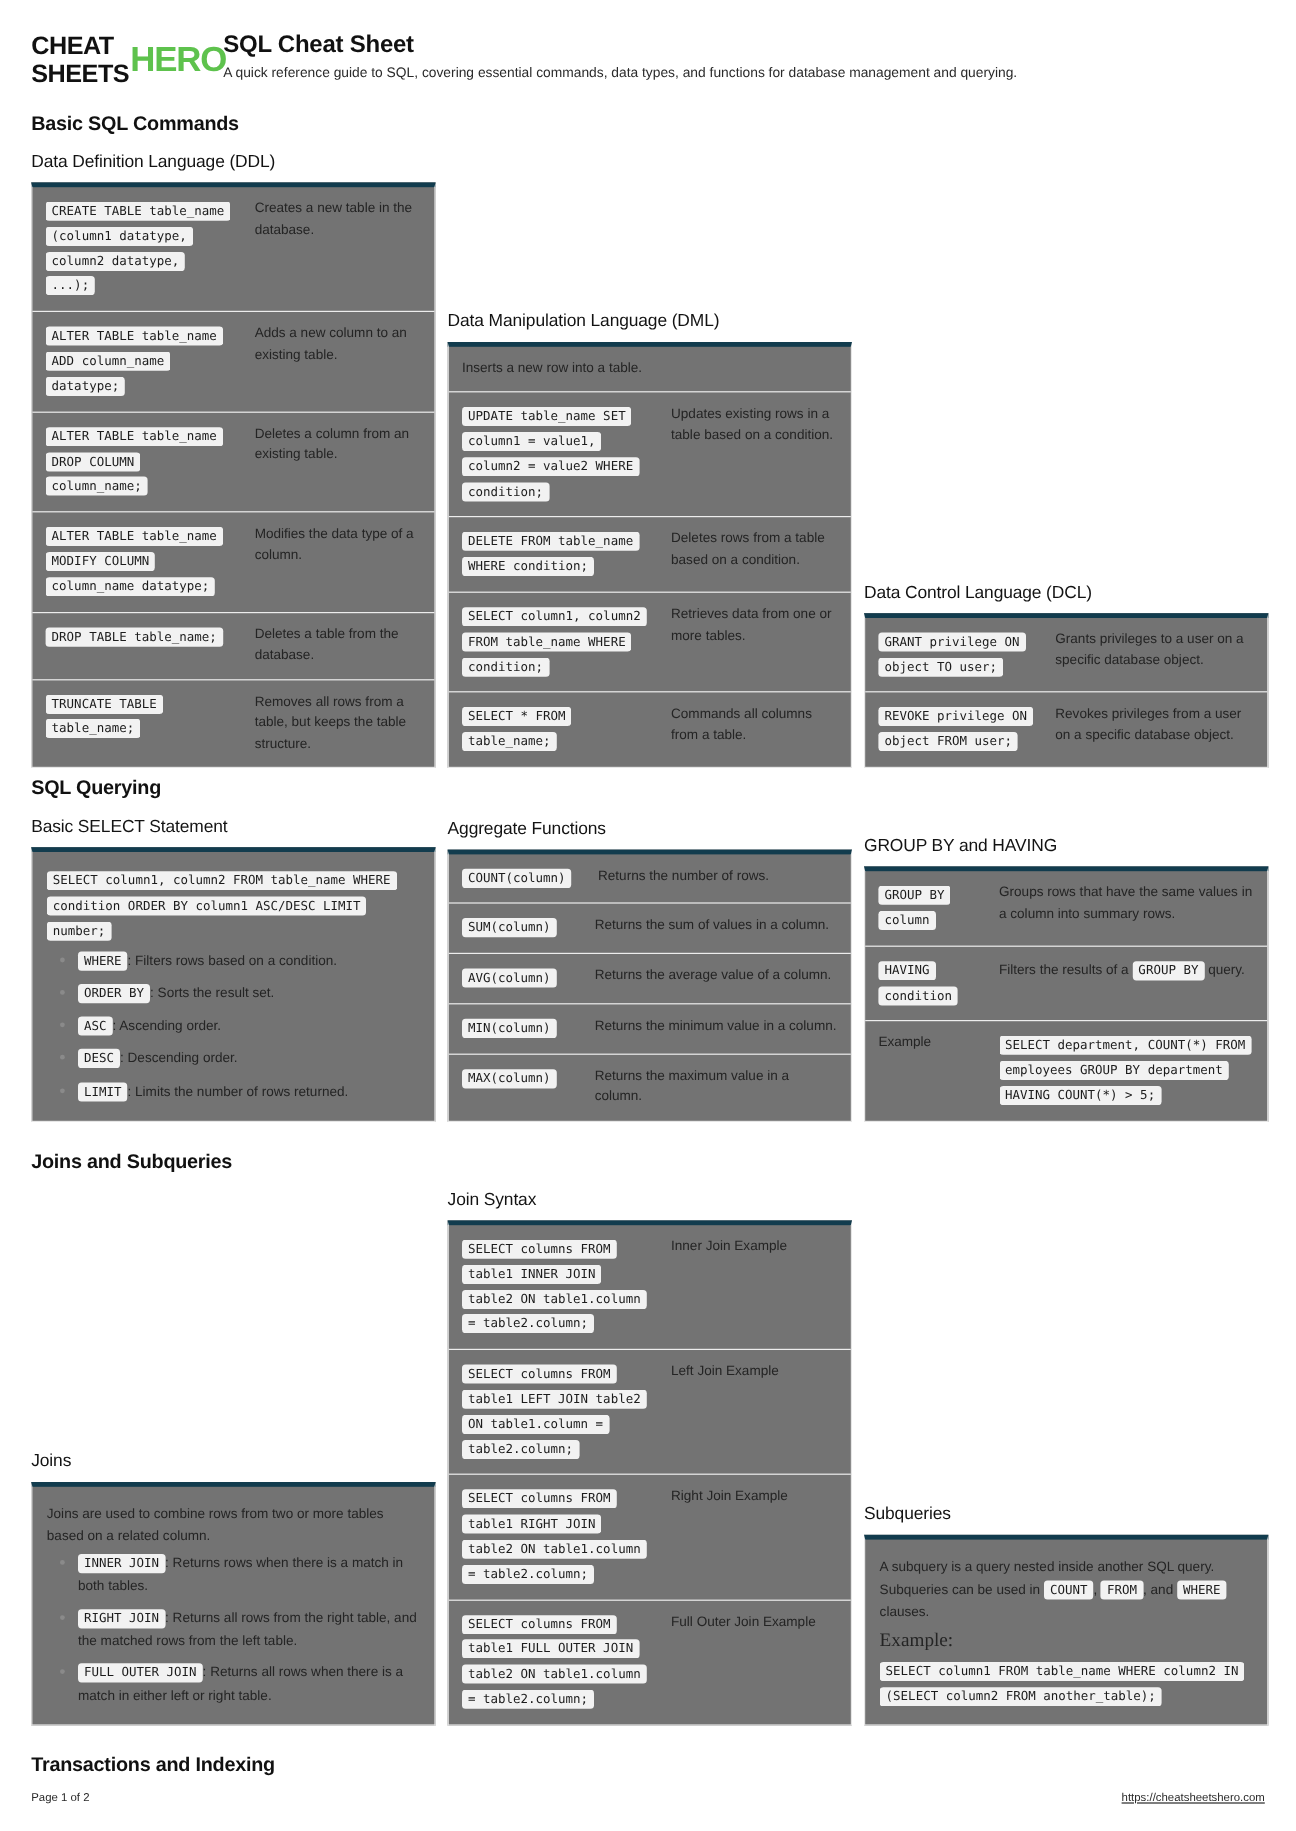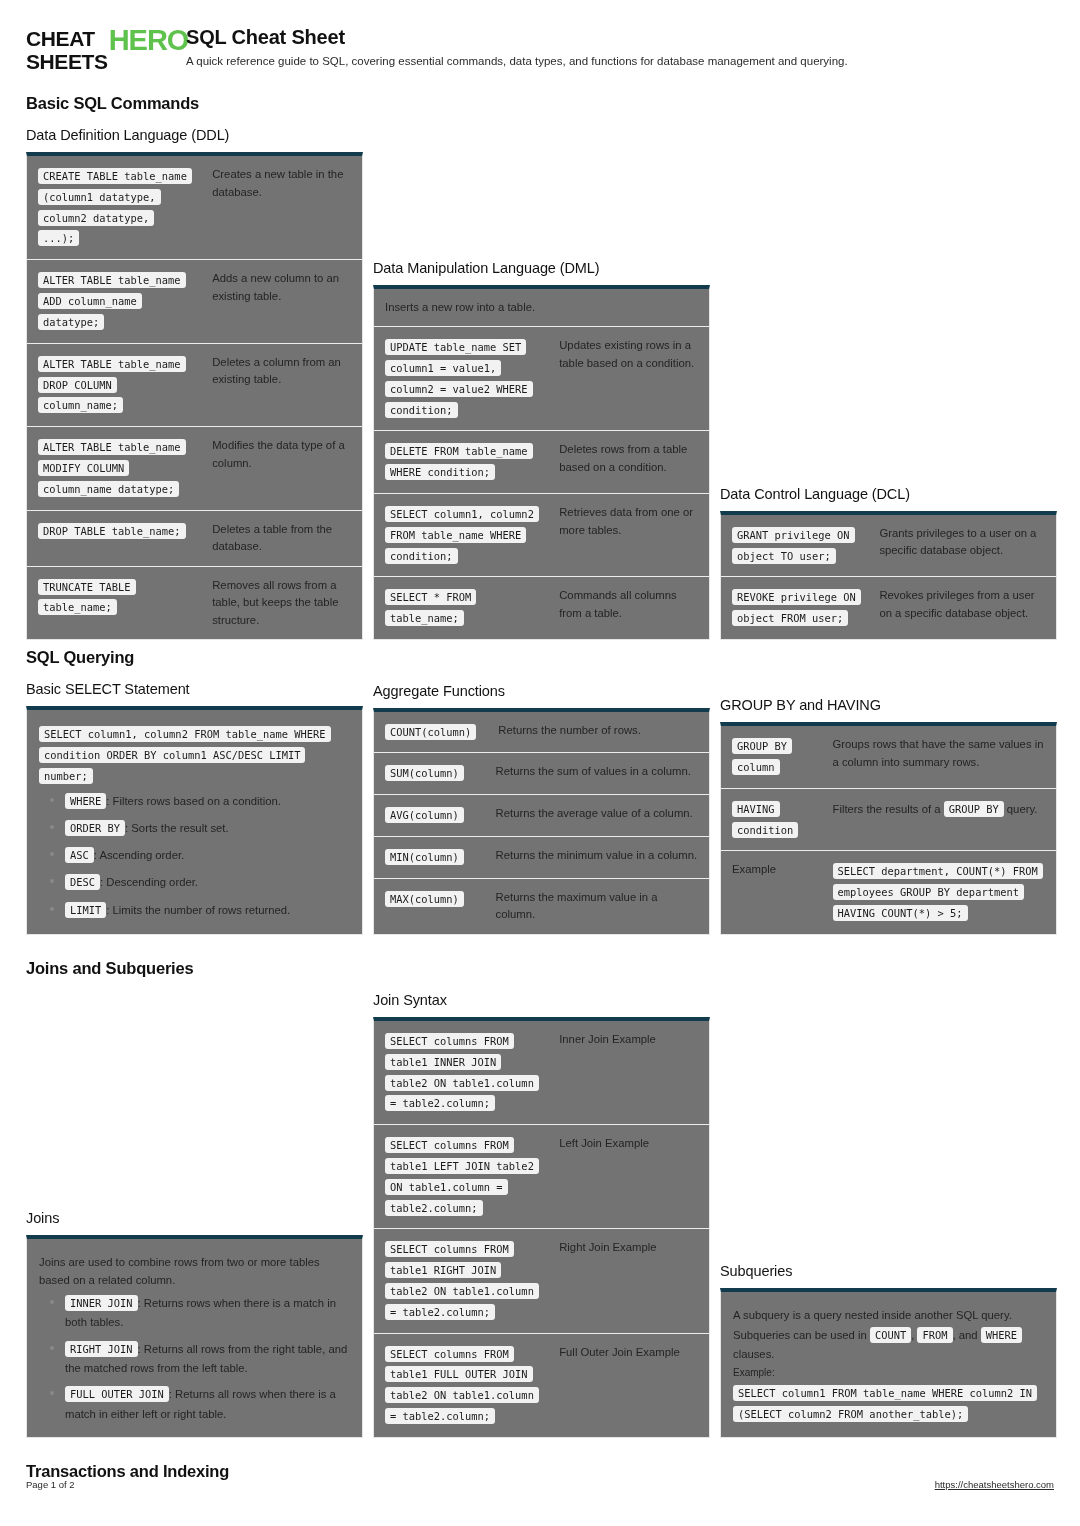--- a/index.html
+++ b/index.html
@@ -48,20 +48,21 @@
     font-weight: 800;
     letter-spacing: -1px;
     line-height: 0.85;
     margin-left: 1px;
   }
   .logo-line2 {
     margin-top: 2px;
   }
   .logo-stack {
     display: flex;
+    align-items: center;
   }
   .logo-left {
     display: flex;
     flex-direction: column;
   }
   .header-text { flex: 1 1 auto; padding-top: 2px; }
   .doc-title {
     font-size: 20px;
     font-weight: 700;
     color: #111111;
@@ -182,30 +183,31 @@
     position: absolute;
     left: -15px;
     top: 7px;
     width: 4px;
     height: 4px;
     border-radius: 50%;
     background: #8a8a8a;
   }
   .example-label {
     margin: 12px 0 4px 0;
-    font-size: 10px;
+    font-size: 16px;
     color: #242424;
+    font-family: Liberation Serif, serif;
   }
 
   
   .footer {
     position: absolute;
     left: 26px;
     right: 26px;
-    bottom: 36px;
+    bottom: 22px;
     display: flex;
     justify-content: space-between;
     align-items: center;
     font-size: 9.5px;
     color: #2a2a2a;
   }
   .footer a {
     color: #2a2a2a;
     text-decoration: underline;
   }

